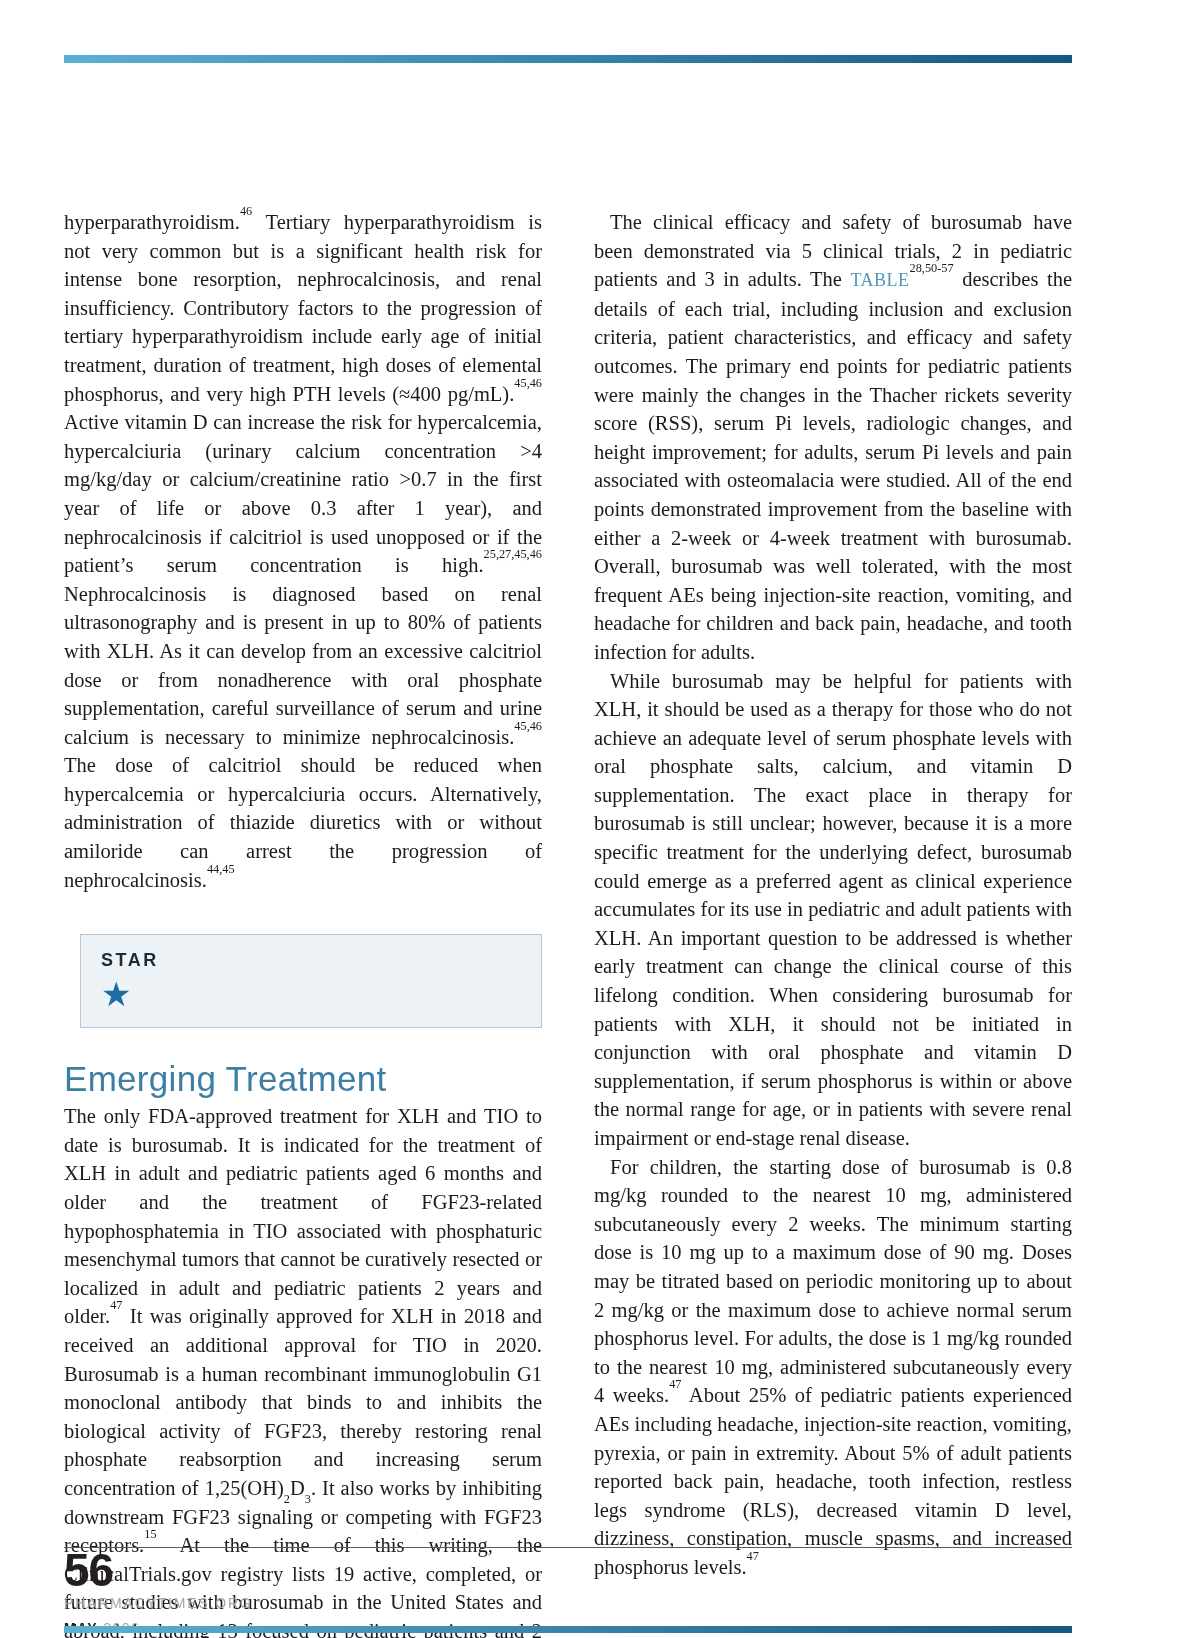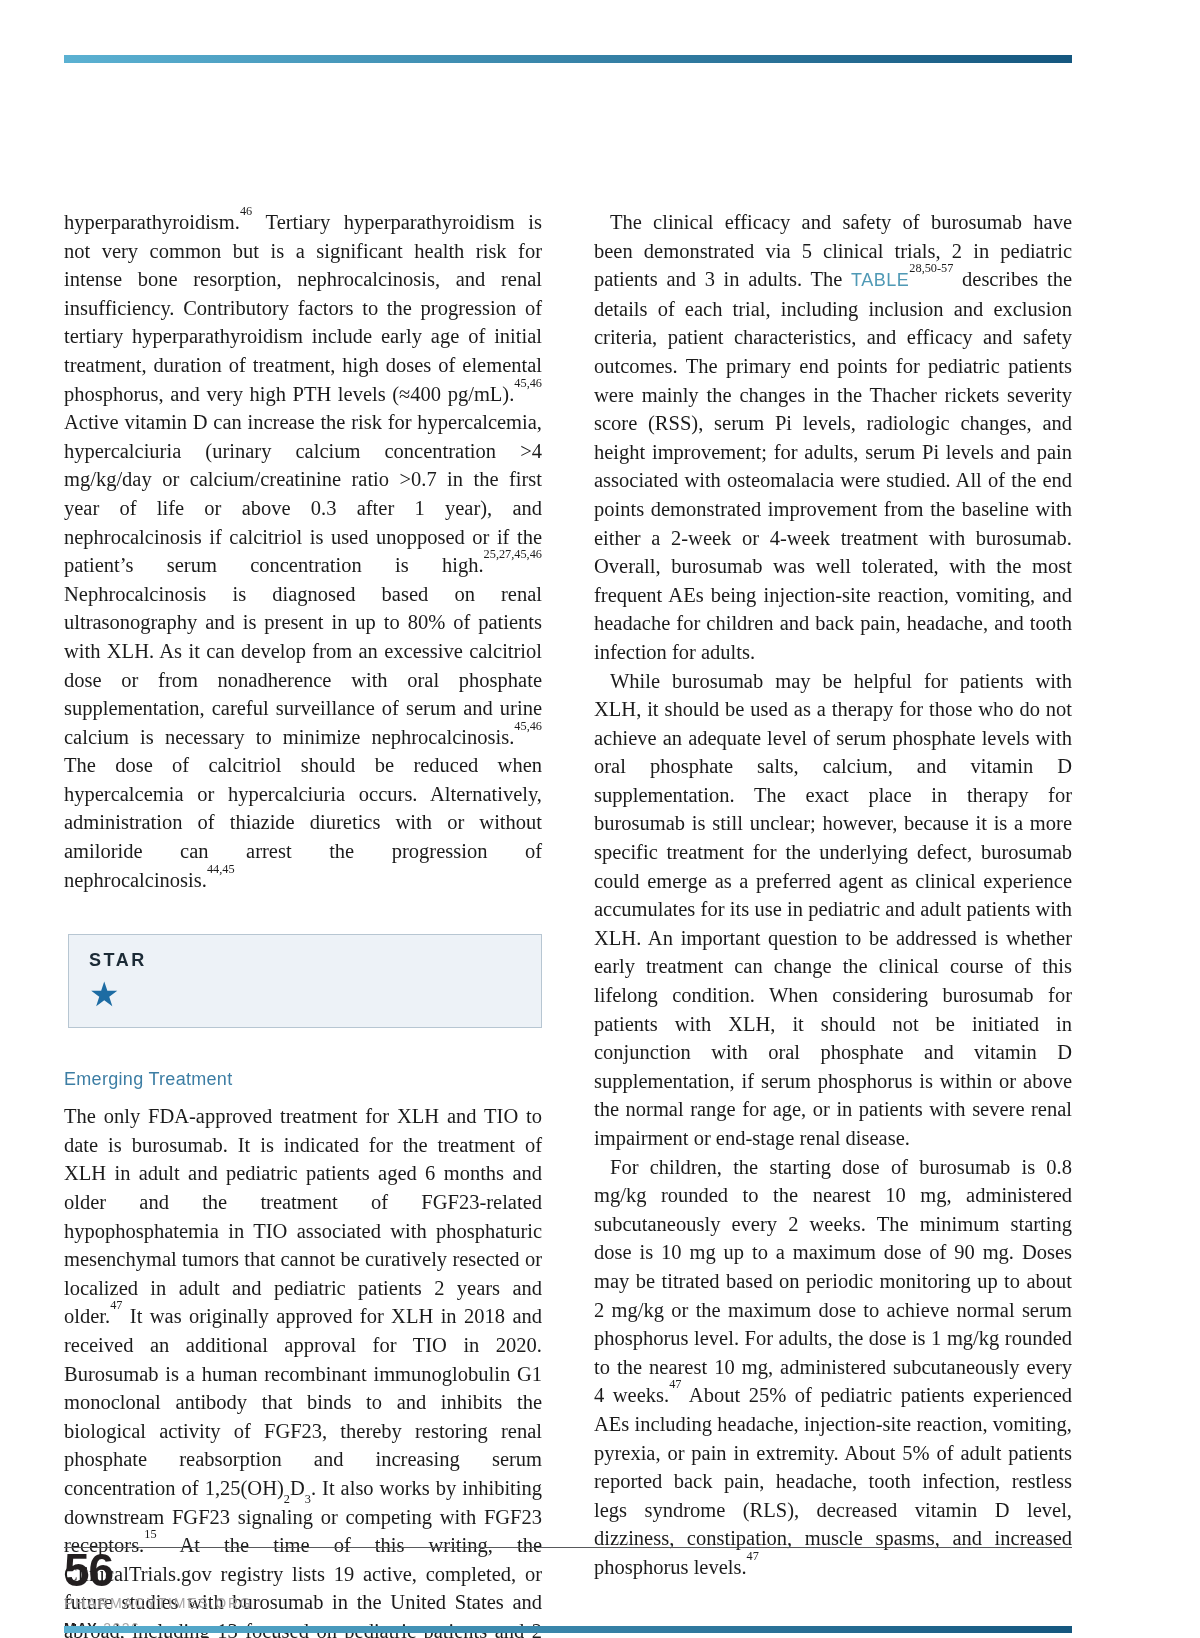--- a/index.html
+++ b/index.html
@@ -57,27 +57,27 @@
     position:relative;
     top:-0.5em;
   }
   p.body-para sub{
     font-size:0.60em;
     line-height:0;
     position:relative;
     top:0.25em;
   }
   .tableref{
-    font-family:Liberation Sans, sans-serif;
+    font-family:Liberation Serif, serif;
     color:var(--accent-tableref);
     font-size:0.88em;
     letter-spacing:0.5px;
   }
   .callout{
-    margin:40px 0 36px 4px;
+    margin:40px 0 36px 16px;
     background:var(--callout-bg);
     border:1px solid var(--callout-border);
     padding:15px 20px 18px 20px;
     font-family:"Liberation Sans", sans-serif;
   }
   .callout-title{
     font-size:18px;
     font-weight:bold;
     letter-spacing:2.5px;
     color:#1c2b36;
@@ -97,21 +97,21 @@
   .callout-question{
     font-size:17.5px;
     line-height:25px;
     color:var(--muted);
     max-width:430px;
     margin-top:2px;
   }
   .section-heading{
     font-family:"Liberation Sans", sans-serif;
     color:var(--accent-heading);
-    font-size:18px;
+    font-size:35px;
     line-height:30px;
     letter-spacing:0.3px;
     margin:16px 0 8px 0;
     font-weight:normal;
   }
   .footer{
     position:absolute;
     left:64px;
     right:64px;
     top:1547px;

